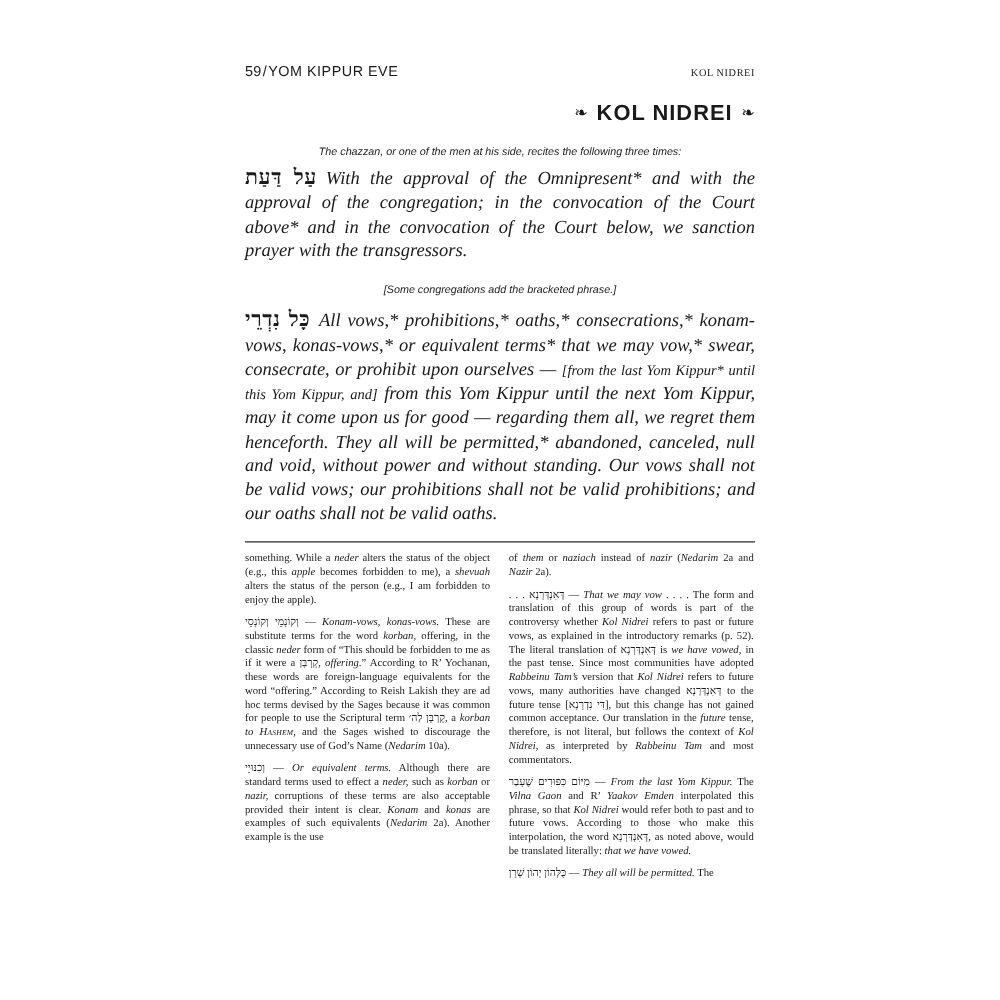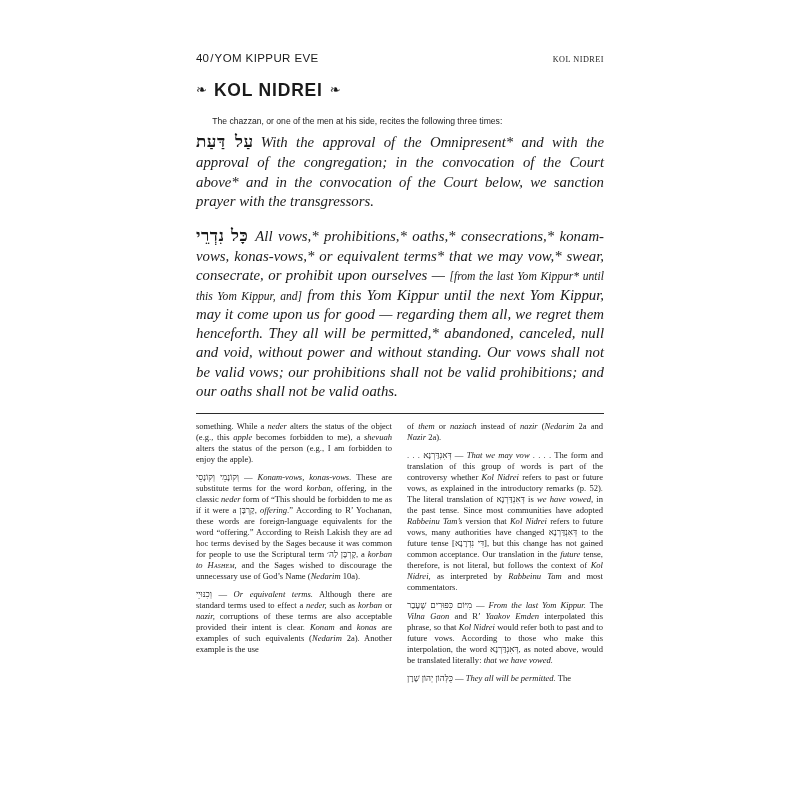--- a/index.html
+++ b/index.html
@@ -52,21 +52,21 @@
     letter-spacing: 0.4px;
   }
   .runhead-right {
     font-size: 8.2px;
     letter-spacing: 0.5px;
     font-family: "Liberation Serif", "DejaVu Serif", serif;
   }
 
   
   .title-row {
-    text-align: left;
+    text-align: right;
     margin: 6px 0 14px 0;
     white-space: nowrap;
   }
   .title-text {
     font-family: "Liberation Sans", "DejaVu Sans", sans-serif;
     font-weight: bold;
     font-size: 17.5px;
     letter-spacing: 0.8px;
     vertical-align: middle;
   }
@@ -76,26 +76,27 @@
     font-size: 13px;
     line-height: 1;
     position: relative;
     top: -1px;
   }
   .orn.left { margin-right: 7px; }
   .orn.right { margin-left: 7px; }
 
   
   .rubric {
-    text-align: left;
+    text-align: center;
     font-family: "Liberation Sans", "DejaVu Sans", sans-serif;
     font-size: 8.6px;
     line-height: 1.42;
     margin: 4px auto 4px auto;
     width: 92%;
+    font-style: italic;
   }
 
   
   .prayer {
     font-style: italic;
     font-size: 14.8px;
     line-height: 1.30;
     text-align: justify;
     text-justify: inter-word;
     margin: 4px 0 6px 0;
@@ -155,36 +156,37 @@
   }
 </style>
 </head>
 <body>
 
 <div class="page">
   <div class="content">
 
     <div class="runhead">
       <div class="runhead-left">
-        <span class="folio">40</span><span class="slash">/</span><span class="book">YOM KIPPUR EVE</span>
+        <span class="folio">59</span><span class="slash">/</span><span class="book">YOM KIPPUR EVE</span>
       </div>
       <div class="runhead-right">KOL NIDREI</div>
     </div>
 
     <div class="title-row">
       <span class="orn left">❧</span><span class="title-text">KOL NIDREI</span><span class="orn right">❧</span>
     </div>
 
     <div class="rubric">The chazzan, or one of the men at his side, recites the following three times:</div>
 
     <div class="prayer first-block">
       <span class="heb">עַל דַּעַת</span><span>With the approval of the Omnipresent* and with the approval of the congregation; in the convocation of the Court above* and in the convocation of the Court below, we sanction prayer with the transgressors.</span>
     </div>
 
     <div class="rubric" style="margin-top:14px;">
+      <div>[Some congregations add the bracketed phrase.]</div>
     </div>
 
     <div class="prayer" style="margin-top:8px;">
       <span class="heb">כָּל נִדְרֵי</span><span>All vows,* prohibitions,* oaths,* consecrations,* konam-vows, konas-vows,* or equivalent terms* that we may vow,* swear, consecrate, or prohibit upon ourselves — </span><span class="small-brk">[from the last Yom Kippur* until this Yom Kippur, and]</span><span> from this Yom Kippur until the next Yom Kippur, may it come upon us for good — regarding them all, we regret them henceforth. They all will be permitted,* abandoned, canceled, null and void, without power and without standing. Our vows shall not be valid vows; our prohibitions shall not be valid prohibitions; and our oaths shall not be valid oaths.</span>
     </div>
 
     <hr class="divider">
 
     <div class="notes">
       <div class="notes-col" id="col-left">

